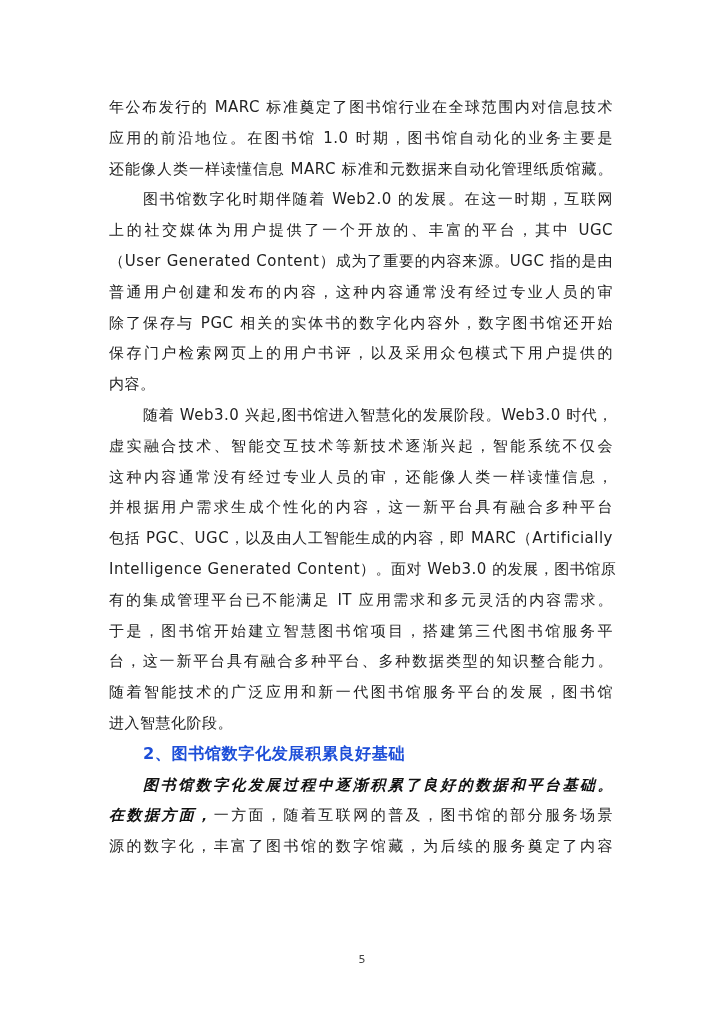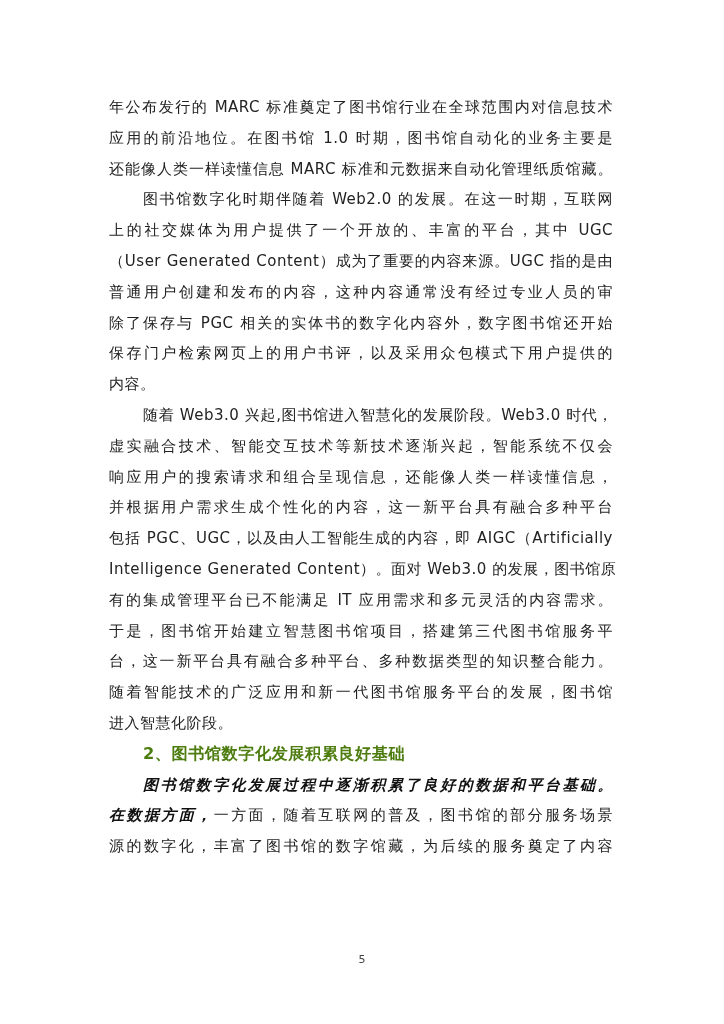--- a/index.html
+++ b/index.html
@@ -41,21 +41,21 @@
       font-weight: bold;
       color: #111;
       font-style: italic;
     }
     .heading {
       height: 30.8px;
       line-height: 30.8px;
       font-size: 16.2px;
       font-weight: bold;
       padding-left: 34px;
-      color: #4d7c0f;
+      color: #1d4ed8;
       letter-spacing: 0.5px;
       text-align-last: left;
     }
     .page-number {
       position: absolute;
       left: 0;
       width: 724px;
       top: 953px;
       text-align: center;
       font-size: 11px;
@@ -80,23 +80,23 @@
     <div class="line">（User Generated Content）成为了重要的内容来源。UGC 指的是由</div>
     <div class="line">普通用户创建和发布的内容，这种内容通常没有经过专业人员的审</div>
     <div class="line">除了保存与 PGC 相关的实体书的数字化内容外，数字图书馆还开始</div>
     <div class="line">保存门户检索网页上的用户书评，以及采用众包模式下用户提供的</div>
     <div class="line last">内容。</div>
   </div>
 
   <div>
     <div class="line indent">随着 Web3.0 兴起,图书馆进入智慧化的发展阶段。Web3.0 时代，</div>
     <div class="line">虚实融合技术、智能交互技术等新技术逐渐兴起，智能系统不仅会</div>
-    <div class="line">响应用户的搜索请求和组合呈现信息，还能像人类一样读懂信息，</div>
+    <div class="line">这种内容通常没有经过专业人员的审，还能像人类一样读懂信息，</div>
     <div class="line">并根据用户需求生成个性化的内容，这一新平台具有融合多种平台</div>
-    <div class="line">包括 PGC、UGC，以及由人工智能生成的内容，即 AIGC（Artificially</div>
+    <div class="line">包括 PGC、UGC，以及由人工智能生成的内容，即 MARC（Artificially</div>
     <div class="line">Intelligence Generated Content）。面对 Web3.0 的发展，图书馆原</div>
     <div class="line">有的集成管理平台已不能满足 IT 应用需求和多元灵活的内容需求。</div>
     <div class="line">于是，图书馆开始建立智慧图书馆项目，搭建第三代图书馆服务平</div>
     <div class="line">台，这一新平台具有融合多种平台、多种数据类型的知识整合能力。</div>
     <div class="line">随着智能技术的广泛应用和新一代图书馆服务平台的发展，图书馆</div>
     <div class="line last">进入智慧化阶段。</div>
   </div>
 
   <div class="heading">2、图书馆数字化发展积累良好基础</div>
 

